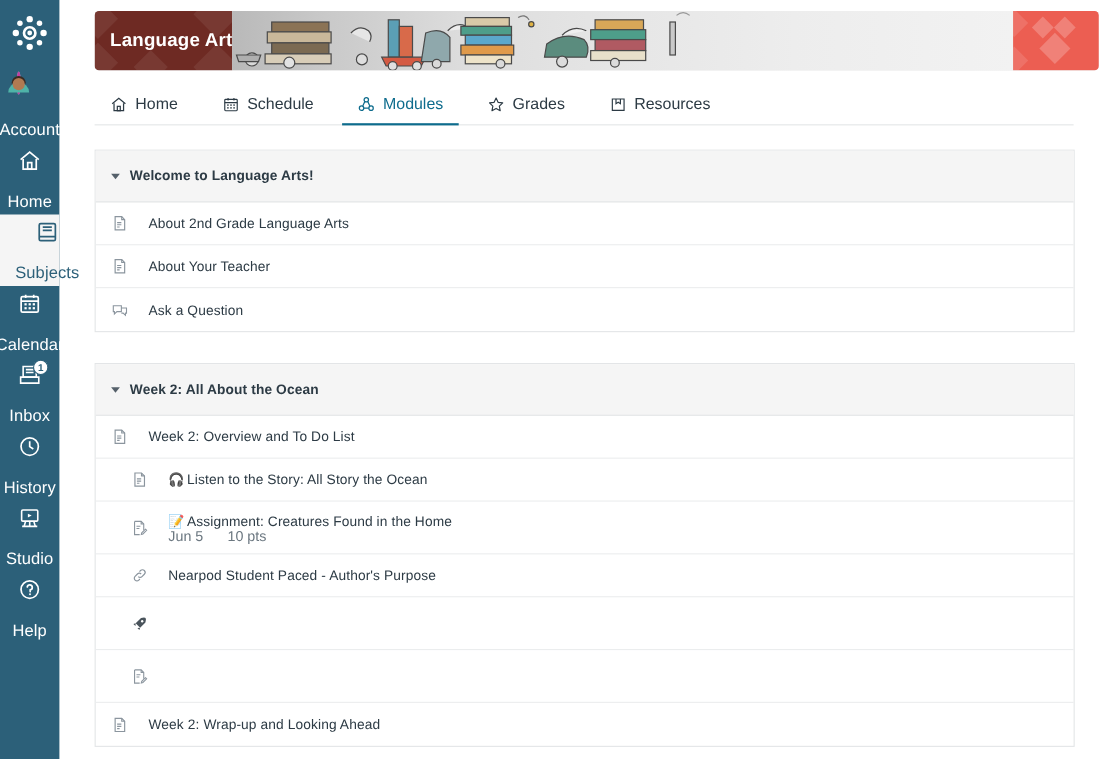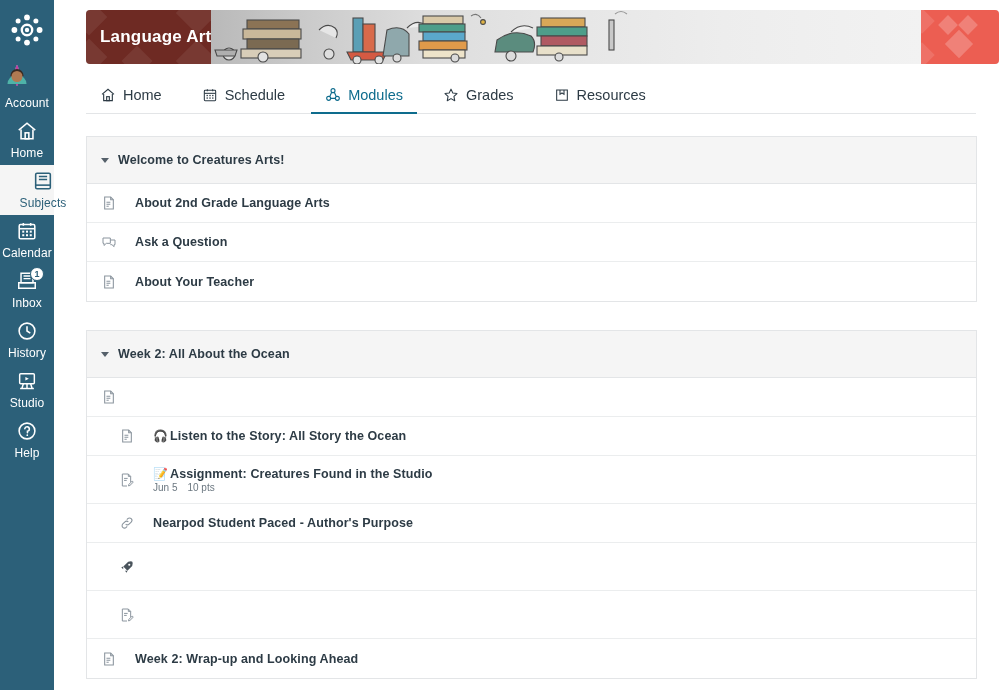--- a/index.html
+++ b/index.html
@@ -26,21 +26,21 @@
   }
   .nav-item {
     width: 54px;
     padding: 5px 0 6px 0;
     display: flex; flex-direction: column; align-items: center;
     text-decoration: none;
     position: relative;
   }
   .nav-item .ic { width: 22px; height: 22px; display:block; position: relative; }
   .nav-item .lbl {
-    font-size: 12px; color: #ffffff; margin-top: 6px;
+    font-size: 15px; color: #ffffff; margin-top: 21px;
     letter-spacing: .1px; line-height: 11px;
   }
   .nav-item.active { background: #F5F5F5; padding-left: 32px; }
   .nav-item.active .lbl { color: #2C6079; }
   .avatar {
     width: 25px; height: 25px; border-radius: 50%;
     border: 2px solid #C23EA0;
     background: #7FC5C8;
     overflow: hidden; position: relative;
   }
@@ -165,26 +165,26 @@
   }
   .mi:last-child { border-bottom: none; }
   .mi.indent-1 { padding-left: 14px; }
   .mi.indent-2 { padding-left: 32px; }
   .mi .mi-icon {
     width: 16px; height: 16px; flex: 0 0 16px;
     margin-right: 18px; display: block;
   }
   .mi .mi-body { display: flex; flex-direction: column; justify-content: center; }
   .mi .mi-title {
-    font-size: 12.5px; font-weight: bold; color: #2D3B45;
+    font-size: 12.5px; font-weight: normal; color: #2D3B45;
     line-height: 16px; letter-spacing: .1px;
   }
   .mi .mi-meta {
-    font-size: 10px; color: #6B7780;
-    margin-top: 0; display: flex; gap: 10px;
+    font-size: 13px; color: #6B7780;
+    margin-top: 0; display: flex; gap: 22px;
     line-height: 12px;
   }
   .mi.has-meta { min-height: 48px; }
   .emoji { font-size: 12px; margin-right: 2px; }
   svg { display: block; }
 </style>
 </head>
 <body>
 
 <div class="app">
@@ -432,59 +432,59 @@
         </span>
         <span class="tl">Resources</span>
       </div>
     </div>
 
     <div class="modules">
 
       <div class="module">
         <div class="module-header">
           <span class="caret"></span>
-          <span class="module-title">Welcome to Creatures Arts!</span>
+          <span class="module-title">Welcome to Language Arts!</span>
         </div>
         <div class="module-items">
 
           <div class="mi indent-1">
             <span class="mi-icon">
               <svg viewBox="0 0 24 24" width="16" height="16" fill="none" stroke="#8B959E" stroke-width="1.6">
                 <path d="M5.5 3 H14.5 L18.5 7 V21 H5.5 Z"></path>
                 <path d="M14.5 3 V7 H18.5"></path>
                 <path d="M8.2 11 H14 M8.2 14 H14 M8.2 17 H11.6"></path>
               </svg>
             </span>
             <span class="mi-body">
               <span class="mi-title">About 2nd Grade Language Arts</span>
             </span>
           </div>
 
           <div class="mi indent-1">
             <span class="mi-icon">
-              <svg viewBox="0 0 24 24" width="16" height="16" fill="none" stroke="#8B959E" stroke-width="1.5">
-                <path d="M3 6 H14 V14 H8 L4.5 17.2 V14 H3 Z"></path>
-                <path d="M14 9 H21 V16 H19.6 V19 L16.4 16 H14"></path>
-              </svg>
-            </span>
-            <span class="mi-body">
-              <span class="mi-title">Ask a Question</span>
-            </span>
-          </div>
-
-          <div class="mi indent-1">
-            <span class="mi-icon">
               <svg viewBox="0 0 24 24" width="16" height="16" fill="none" stroke="#8B959E" stroke-width="1.6">
                 <path d="M5.5 3 H14.5 L18.5 7 V21 H5.5 Z"></path>
                 <path d="M14.5 3 V7 H18.5"></path>
                 <path d="M8.2 11 H14 M8.2 14 H14 M8.2 17 H11.6"></path>
               </svg>
             </span>
             <span class="mi-body">
               <span class="mi-title">About Your Teacher</span>
+            </span>
+          </div>
+
+          <div class="mi indent-1">
+            <span class="mi-icon">
+              <svg viewBox="0 0 24 24" width="16" height="16" fill="none" stroke="#8B959E" stroke-width="1.5">
+                <path d="M3 6 H14 V14 H8 L4.5 17.2 V14 H3 Z"></path>
+                <path d="M14 9 H21 V16 H19.6 V19 L16.4 16 H14"></path>
+              </svg>
+            </span>
+            <span class="mi-body">
+              <span class="mi-title">Ask a Question</span>
             </span>
           </div>
 
         </div>
       </div>
 
       <div class="module">
         <div class="module-header">
           <span class="caret"></span>
           <span class="module-title">Week 2: All About the Ocean</span>
@@ -492,20 +492,23 @@
         <div class="module-items">
 
           <div class="mi indent-1">
             <span class="mi-icon">
               <svg viewBox="0 0 24 24" width="16" height="16" fill="none" stroke="#8B959E" stroke-width="1.6">
                 <path d="M5.5 3 H14.5 L18.5 7 V21 H5.5 Z"></path>
                 <path d="M14.5 3 V7 H18.5"></path>
                 <path d="M8.2 11 H14 M8.2 14 H14 M8.2 17 H11.6"></path>
               </svg>
             </span>
+            <span class="mi-body">
+              <span class="mi-title">Week 2: Overview and To Do List</span>
+            </span>
           </div>
 
           <div class="mi indent-2">
             <span class="mi-icon">
               <svg viewBox="0 0 24 24" width="16" height="16" fill="none" stroke="#8B959E" stroke-width="1.6">
                 <path d="M5.5 3 H14.5 L18.5 7 V21 H5.5 Z"></path>
                 <path d="M14.5 3 V7 H18.5"></path>
                 <path d="M8.2 11 H14 M8.2 14 H14 M8.2 17 H11.6"></path>
               </svg>
             </span>
@@ -518,21 +521,21 @@
             <span class="mi-icon">
               <svg viewBox="0 0 24 24" width="16" height="16" fill="none" stroke="#8B959E" stroke-width="1.5">
                 <path d="M5 3 H14 L17.5 6.6 V15"></path>
                 <path d="M5 3 V21 H12"></path>
                 <path d="M14 3 V6.6 H17.5"></path>
                 <path d="M7.6 9.6 H13 M7.6 12.6 H11.6"></path>
                 <path d="M19.8 13.6 L21.4 15.2 L16.4 20.2 L14.2 20.8 L14.8 18.6 Z"></path>
               </svg>
             </span>
             <span class="mi-body">
-              <span class="mi-title"><span class="emoji">📝</span><span>Assignment: Creatures Found in the Studio</span></span>
+              <span class="mi-title"><span class="emoji">📝</span><span>Assignment: Creatures Found in the Home</span></span>
               <span class="mi-meta">
                 <span>Jun 5</span>
                 <span>10 pts</span>
               </span>
             </span>
           </div>
 
           <div class="mi indent-2">
             <span class="mi-icon">
               <svg viewBox="0 0 24 24" width="16" height="16" fill="none" stroke="#8B959E" stroke-width="1.6">

